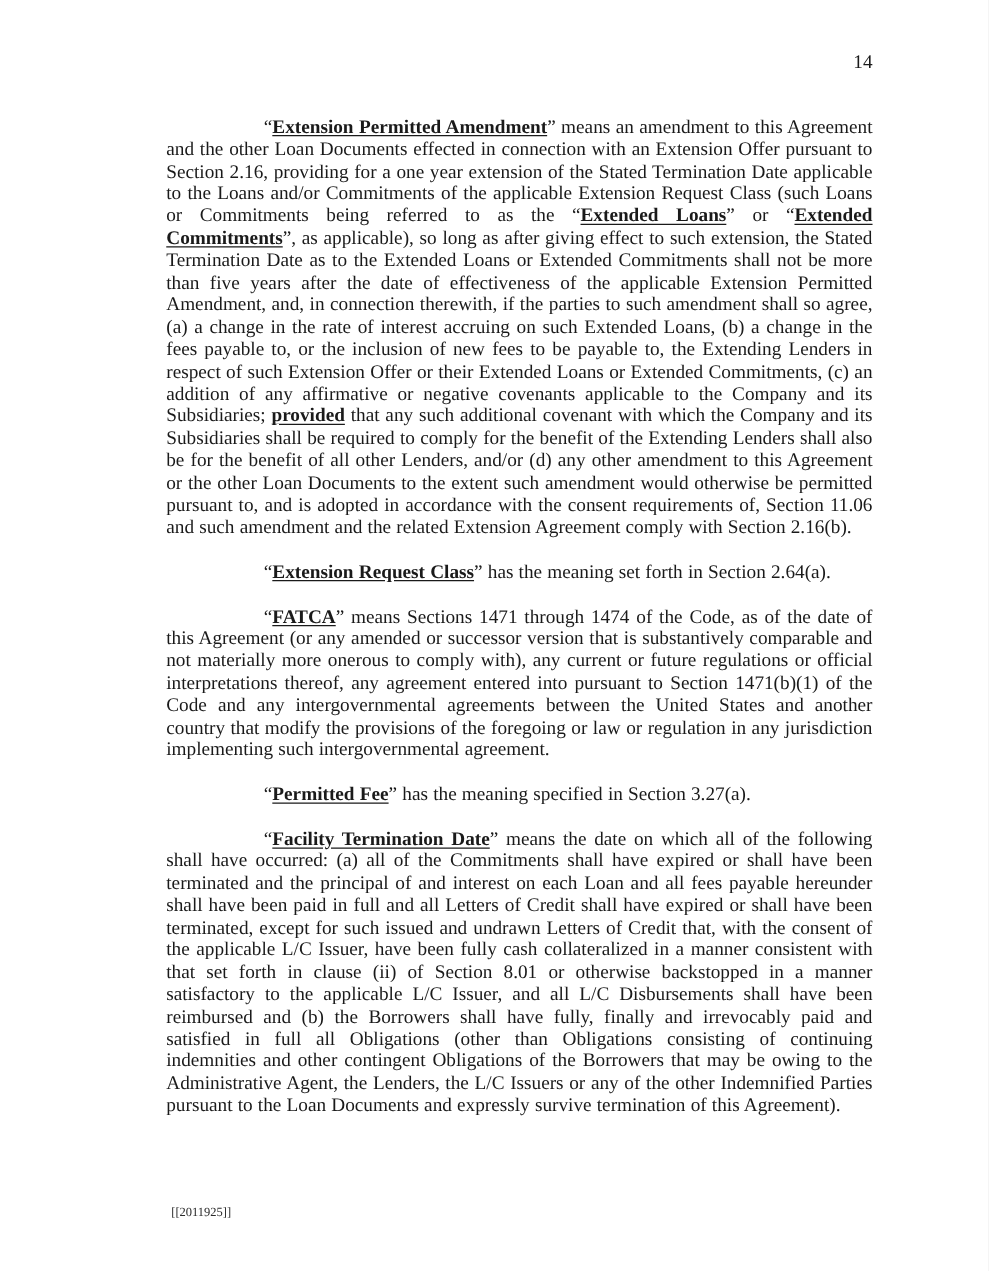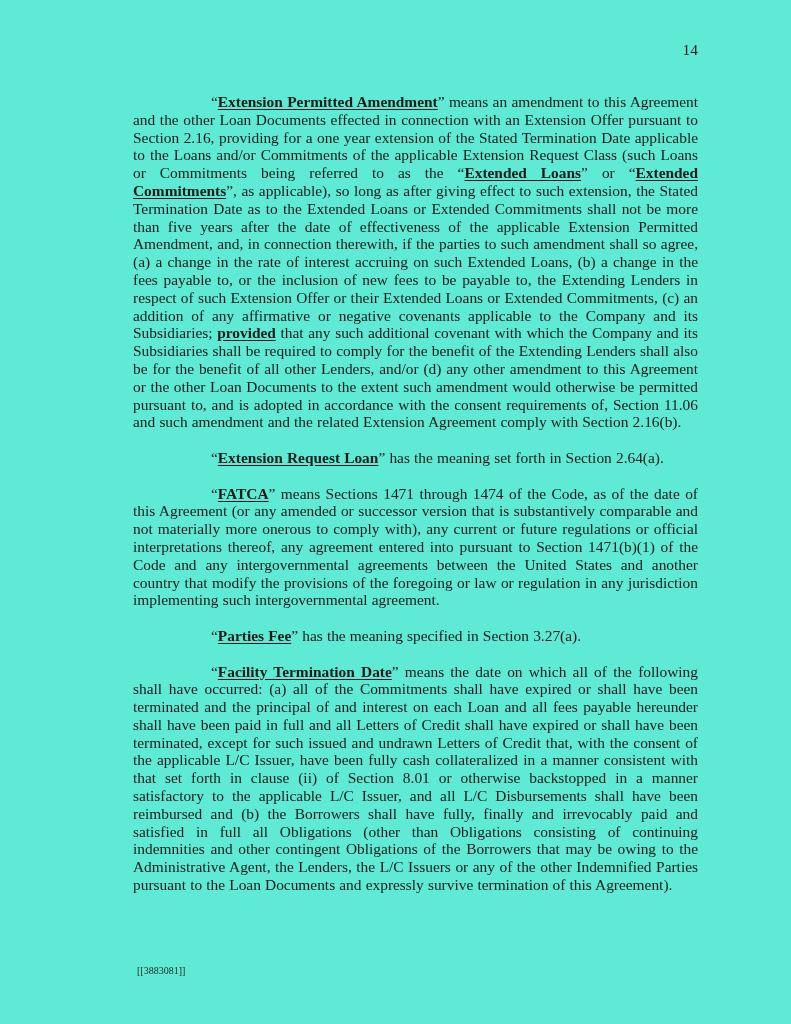--- a/index.html
+++ b/index.html
@@ -4,21 +4,21 @@
 <style>
   html, body {
     margin: 0;
     padding: 0;
     background: #e8e8e8;
   }
   .page {
     position: relative;
     width: 791px;
     height: 1024px;
-    background: #5eead4;
+    background: #ffffff;
     font-family: "Liberation Serif", serif;
     color: #1a1a1a;
     overflow: hidden;
     margin: 0 auto;
   }
   .page-number {
     position: absolute;
     top: 41px;
     right: 93px;
     font-size: 15.4px;
@@ -56,20 +56,20 @@
   }
 </style>
 </head>
 <body>
 
 <div class="page">
   <div class="page-number">14</div>
 
   <div class="doc-body">
       <p class="para"><span>“</span><span class="u">Extension Permitted Amendment</span><span>” means an amendment to this Agreement and the other Loan Documents effected in connection with an Extension Offer pursuant to Section&nbsp;2.16, providing for a one year extension of the Stated Termination Date applicable to the Loans and/or Commitments of the applicable Extension Request Class (such Loans or Commitments being referred to as the “</span><span class="u">Extended Loans</span><span>” or “</span><span class="u">Extended Commitments</span><span>”, as applicable), so long as after giving effect to such extension, the Stated Termination Date as to the Extended Loans or Extended Commitments shall not be more than five years after the date of effectiveness of the applicable Extension Permitted Amendment, and, in connection therewith, if the parties to such amendment shall so agree, (a) a change in the rate of interest accruing on such Extended Loans, (b) a change in the fees payable to, or the inclusion of new fees to be payable to, the Extending Lenders in respect of such Extension Offer or their Extended Loans or Extended Commitments, (c) an addition of any affirmative or negative covenants applicable to the Company and its Subsidiaries; </span><span class="u">provided</span><span> that any such additional covenant with which the Company and its Subsidiaries shall be required to comply for the benefit of the Extending Lenders shall also be for the benefit of all other Lenders, and/or (d) any other amendment to this Agreement or the other Loan Documents to the extent such amendment would otherwise be permitted pursuant to, and is adopted in accordance with the consent requirements of, Section 11.06 and such amendment and the related Extension Agreement comply with Section 2.16(b).</span></p>
-      <p class="para"><span>“</span><span class="u">Extension Request Loan</span><span>” has the meaning set forth in Section 2.64(a).</span></p>
+      <p class="para"><span>“</span><span class="u">Extension Request Class</span><span>” has the meaning set forth in Section 2.64(a).</span></p>
       <p class="para"><span>“</span><span class="u">FATCA</span><span>” means Sections 1471 through 1474 of the Code, as of the date of this Agreement (or any amended or successor version that is substantively comparable and not materially more onerous to comply with), any current or future regulations or official interpretations thereof, any agreement entered into pursuant to Section 1471(b)(1) of the Code and any intergovernmental agreements between the United States and another country that modify the provisions of the foregoing or law or regulation in any jurisdiction implementing such intergovernmental agreement.</span></p>
-      <p class="para"><span>“</span><span class="u">Parties Fee</span><span>” has the meaning specified in Section 3.27(a).</span></p>
+      <p class="para"><span>“</span><span class="u">Permitted Fee</span><span>” has the meaning specified in Section 3.27(a).</span></p>
       <p class="para"><span>“</span><span class="u">Facility Termination Date</span><span>” means the date on which all of the following shall have occurred: (a) all of the Commitments shall have expired or shall have been terminated and the principal of and interest on each Loan and all fees payable hereunder shall have been paid in full and all Letters of Credit shall have expired or shall have been terminated, except for such issued and undrawn Letters of Credit that, with the consent of the applicable L/C Issuer, have been fully cash collateralized in a manner consistent with that set forth in clause (ii) of Section 8.01 or otherwise backstopped in a manner satisfactory to the applicable L/C Issuer, and all L/C Disbursements shall have been reimbursed and (b) the Borrowers shall have fully, finally and irrevocably paid and satisfied in full all Obligations (other than Obligations consisting of continuing indemnities and other contingent Obligations of the Borrowers that may be owing to the Administrative Agent, the Lenders, the L/C Issuers or any of the other Indemnified Parties pursuant to the Loan Documents and expressly survive termination of this Agreement).</span></p>
     </div>
 
-  <div class="doc-footer">[[3883081]]</div>
+  <div class="doc-footer">[[2011925]]</div>
 </div>
 
 </body></html>

